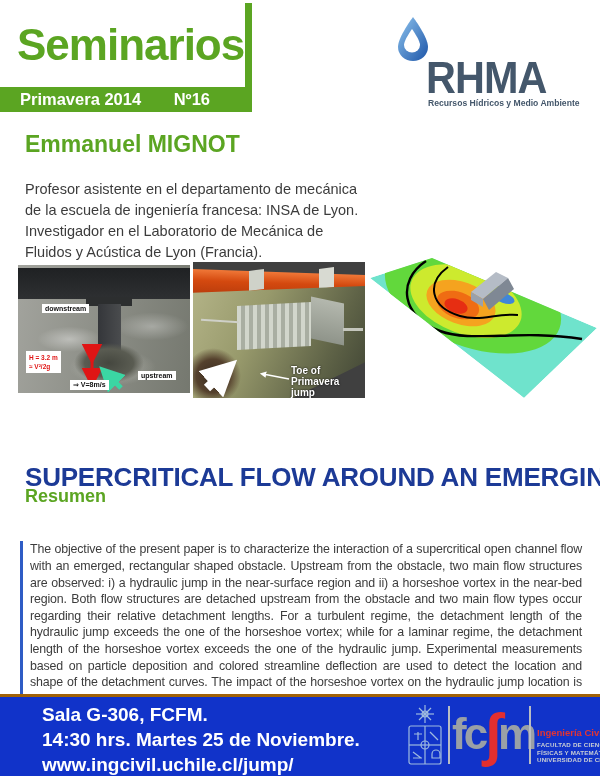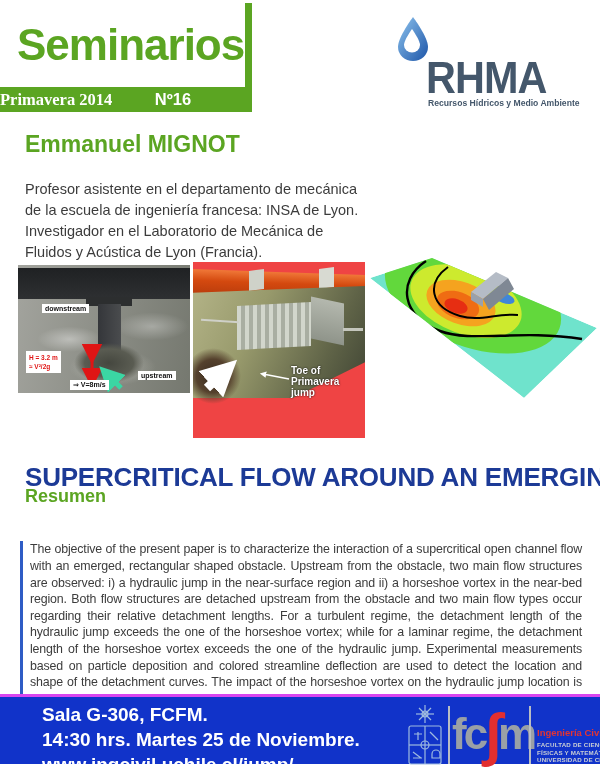--- a/index.html
+++ b/index.html
@@ -5,22 +5,22 @@
   html,body{margin:0;padding:0;background:#fff;}
   .page{position:relative;width:600px;height:776px;background:#fff;overflow:hidden;
         font-family:"Liberation Sans","DejaVu Sans",sans-serif;}
 
   
   .brand-title{position:absolute;left:17px;top:20px;font-size:44px;font-weight:bold;
                color:#5ba522;letter-spacing:-1px;}
   .brand-vline{position:absolute;left:245px;top:3px;width:7px;height:85px;background:#5ba522;}
   .brand-bar{position:absolute;left:0;top:87px;width:252px;height:25px;background:#5ba522;
              color:#fff;font-weight:bold;font-size:16.5px;line-height:25px;}
-  .brand-bar .season{font-family:Liberation Serif, serif;}
-  .brand-bar .num{margin-left:38px;}
+  .brand-bar .season{margin-left:20px;}
+  .brand-bar .num{margin-left:28px;}
 
   .rhma{position:absolute;left:390px;top:14px;width:190px;height:100px;}
   .rhma-drop{position:absolute;left:5px;top:2px;}
   .rhma-acronym{position:absolute;left:36px;top:38px;font-size:45px;font-weight:bold;
                 color:#44576b;letter-spacing:-1px;transform:scaleX(.92);transform-origin:left;}
   .rhma-tagline{position:absolute;left:38px;top:84px;font-size:8.6px;font-weight:bold;color:#44576b;
                 white-space:nowrap;text-align:right;}
 
   
   .speaker-name{position:absolute;left:25px;top:131px;font-size:23px;font-weight:bold;color:#5ba522;}
@@ -44,21 +44,21 @@
             background:radial-gradient(closest-side,#45473f,#5a5c52 70%,transparent);}
   .ph-label{position:absolute;background:#fff;color:#111;font-size:7px;font-weight:bold;
             padding:1px 3px;white-space:nowrap;}
   .f1-down{left:24px;top:39px;}
   .f1-up{left:120px;top:106px;}
   .f1-vel{left:52px;top:115px;}
   .f1-h{position:absolute;left:8px;top:86px;background:#fff;color:#e01515;font-size:6.5px;
         font-weight:bold;line-height:9px;padding:2px 3px;}
   .fig-svg{position:absolute;left:0;top:0;}
 
-  .fig2{position:absolute;left:193px;top:262px;width:172px;height:176px;overflow:hidden;background:#ef4444;}
+  .fig2{position:absolute;left:193px;top:262px;width:172px;height:136px;overflow:hidden;background:#404040;}
   .f2-wall{position:absolute;left:0;top:10px;width:172px;height:25px;transform:skewY(2deg);
            background:linear-gradient(#f07838,#d4490f 45%,#b93c0c);}
   .f2-post1{position:absolute;left:56px;top:8px;width:15px;height:20px;background:#cfd2c9;transform:skewY(-8deg);}
   .f2-post2{position:absolute;left:126px;top:6px;width:15px;height:20px;background:#d8dad2;transform:skewY(-8deg);}
   .f2-water{position:absolute;left:0;top:24px;width:172px;height:112px;
             background:linear-gradient(115deg,#b3b387 0%,#989a6c 35%,#5f6347 75%,#3f4434 100%);
             clip-path:polygon(0 6%,100% 0,100% 68%,58% 100%,0 100%);}
   .f2-person{position:absolute;left:-8px;top:86px;width:56px;height:56px;border-radius:50%;
              background:radial-gradient(closest-side,#3a2c20,#55412d 60%,transparent);}
   .f2-block-front{position:absolute;left:44px;top:42px;width:74px;height:44px;transform:skewY(-3deg);
@@ -74,22 +74,22 @@
 
   
   .sem-title{position:absolute;left:25px;top:462px;font-size:26px;font-weight:bold;
              color:#1c3a96;letter-spacing:-.2px;white-space:nowrap;}
   .resumen{position:absolute;left:25px;top:486px;font-size:18px;font-weight:bold;color:#5ba522;}
   .abstract{position:absolute;left:20px;top:529px;width:552px;border-left:3px solid #2e5cc5;
             padding-left:7px;font-size:12.4px;line-height:16.6px;letter-spacing:-.15px;
             text-align:justify;color:#3c3c3c;}
 
   
-  .footer{position:absolute;left:0;top:694px;width:600px;height:70px;background:#1133c9;
-          border-top:3px solid #d946ef;box-sizing:border-box;}
+  .footer{position:absolute;left:0;top:694px;width:600px;height:82px;background:#1133c9;
+          border-top:3px solid #a16207;box-sizing:border-box;}
   .venue{position:absolute;left:42px;top:5px;color:#fff;font-weight:bold;font-size:19px;line-height:25px;}
   .uemblem{position:absolute;left:406px;top:7px;}
   .fsep1{position:absolute;left:448px;top:9px;width:2px;height:58px;background:#b9bdc3;}
   .fsep2{position:absolute;left:529px;top:9px;width:2px;height:58px;background:#b9bdc3;}
   .fcfm-word{position:absolute;left:452px;top:8px;font-size:44px;font-weight:bold;
              letter-spacing:-3px;color:#9aa0a6;line-height:58px;text-align:center;}
   .fcfm-word .redf{color:#e22f2f;font-size:58px;line-height:40px;position:relative;top:5px;}
   .fcfm-text{position:absolute;left:537px;top:30px;}
   .fcfm-program{color:#e03535;font-size:9.5px;font-weight:bold;white-space:nowrap;}
   .fcfm-fac{color:#c9ced4;font-size:6.2px;font-weight:bold;line-height:7.6px;margin-top:3px;

